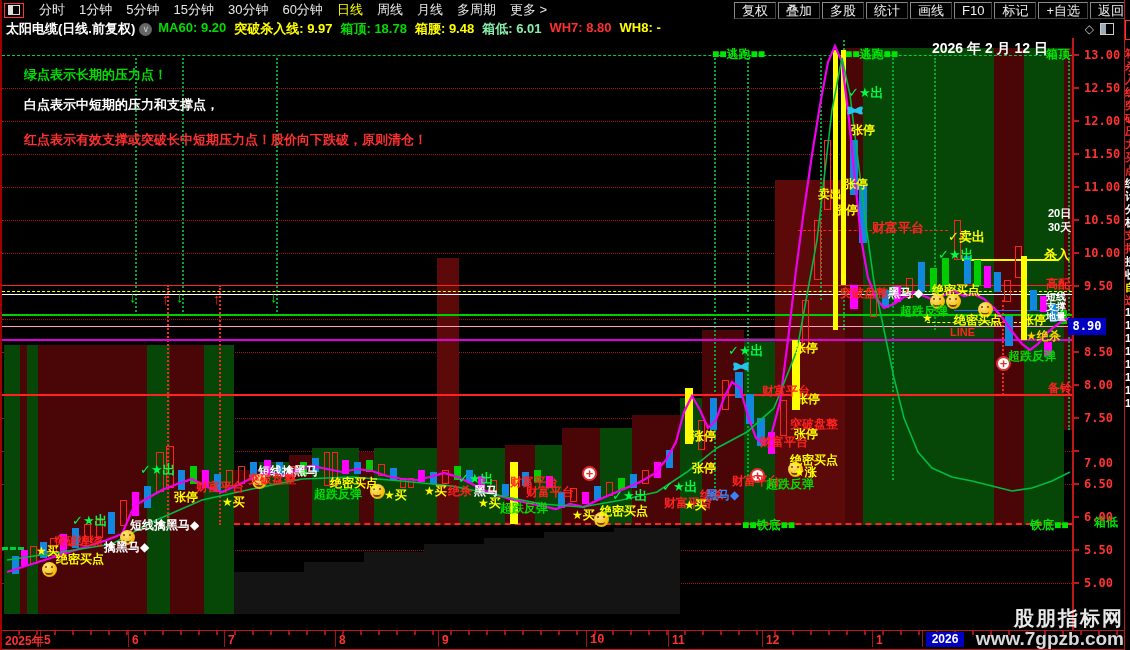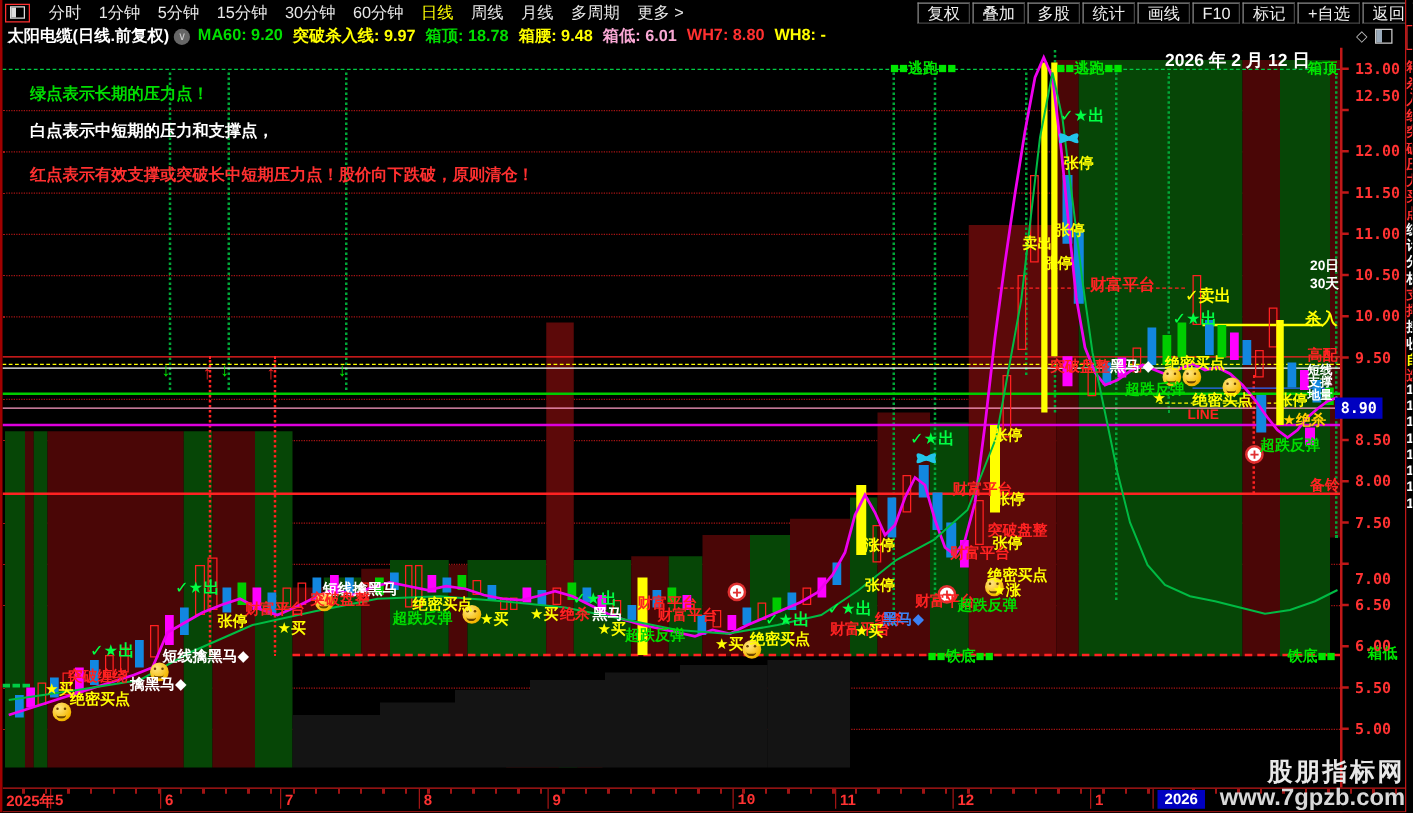--- a/index.html
+++ b/index.html
@@ -383,21 +383,21 @@
   </div>
 
   <div id="title-bar">
     <span id="symbol">太阳电缆(日线.前复权)</span>
     <span id="chev">∨</span>
     <span id="fields" style="display:flex;">
         <div class="fld" style="color: rgb(0, 221, 0);">MA60: 9.20</div>
         <div class="fld" style="color: rgb(255, 255, 0);">突破杀入线: 9.97</div>
         <div class="fld" style="color: rgb(0, 221, 0);">箱顶: 18.78</div>
         <div class="fld" style="color: rgb(255, 255, 0);">箱腰: 9.48</div>
-        <div class="fld" style="color: #f9a8d4;">箱低: 6.01</div>
+        <div class="fld" style="color: #86efac;">箱低: 6.01</div>
         <div class="fld" style="color: rgb(255, 48, 48);">WH7: 8.80</div>
         <div class="fld" style="color: rgb(255, 255, 0);">WH8: -</div>
       </span>
     <span id="tb-icons">
       <span id="diamond-icon">◇</span>
       <span id="split-icon"></span>
     </span>
   </div>
 
   <div id="y-axis-line"></div>
@@ -461,21 +461,21 @@
     </div>
 
   <div id="watermark">
     <div id="wm1">股朋指标网</div>
     <div id="wm2">www.7gpzb.com</div>
   </div>
 
 <div class="ytick" style="left: 1070px; top: 54px;"></div>
     <div class="ylab" style="top: 48px;">13.00</div>
     <div class="ytick" style="left: 1070px; top: 87px;"></div>
-    <div class="ylab" style="top: 70px; text-align: right;">12.50</div>
+    <div class="ylab" style="top: 81px; text-align: right;">12.50</div>
     <div class="ytick" style="left: 1070px; top: 120px;"></div>
     <div class="ylab" style="top: 114px;">12.00</div>
     <div class="ytick" style="left: 1070px; top: 153px;"></div>
     <div class="ylab" style="top: 147px;">11.50</div>
     <div class="ytick" style="left: 1070px; top: 186px;"></div>
     <div class="ylab" style="top: 180px;">11.00</div>
     <div class="ytick" style="left: 1070px; top: 219px;"></div>
     <div class="ylab" style="top: 213px;">10.50</div>
     <div class="ytick" style="left: 1070px; top: 252px;"></div>
     <div class="ylab" style="top: 246px;">10.00</div>

